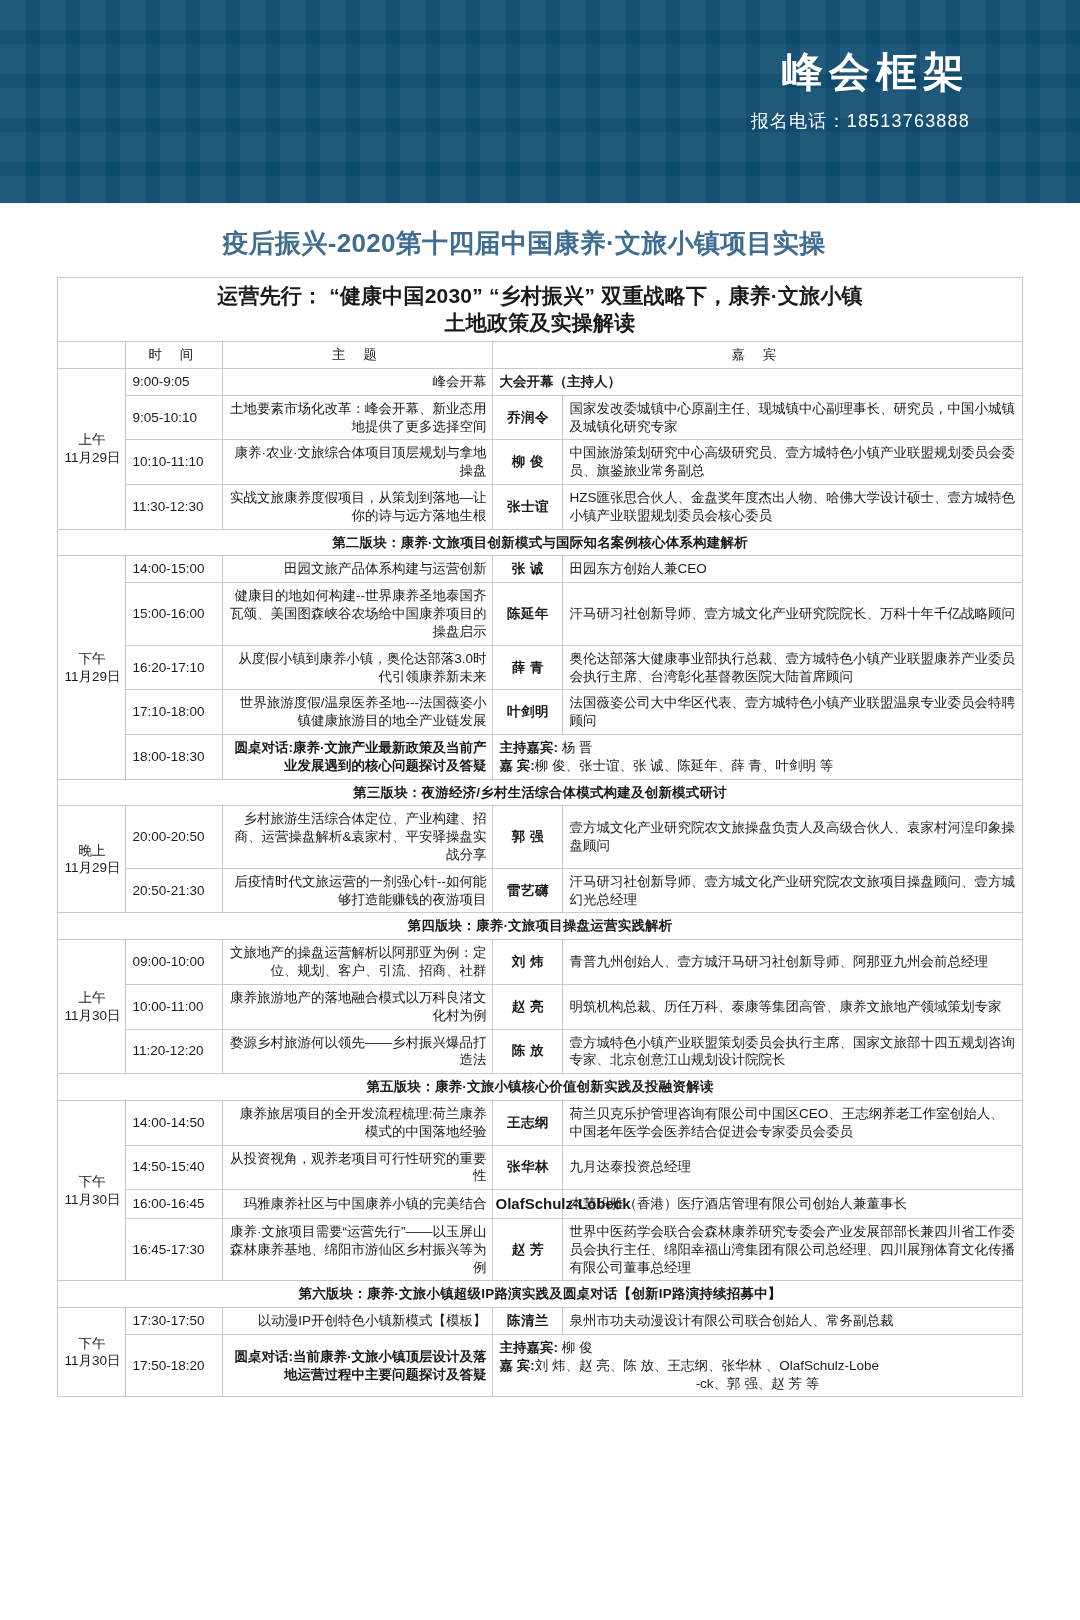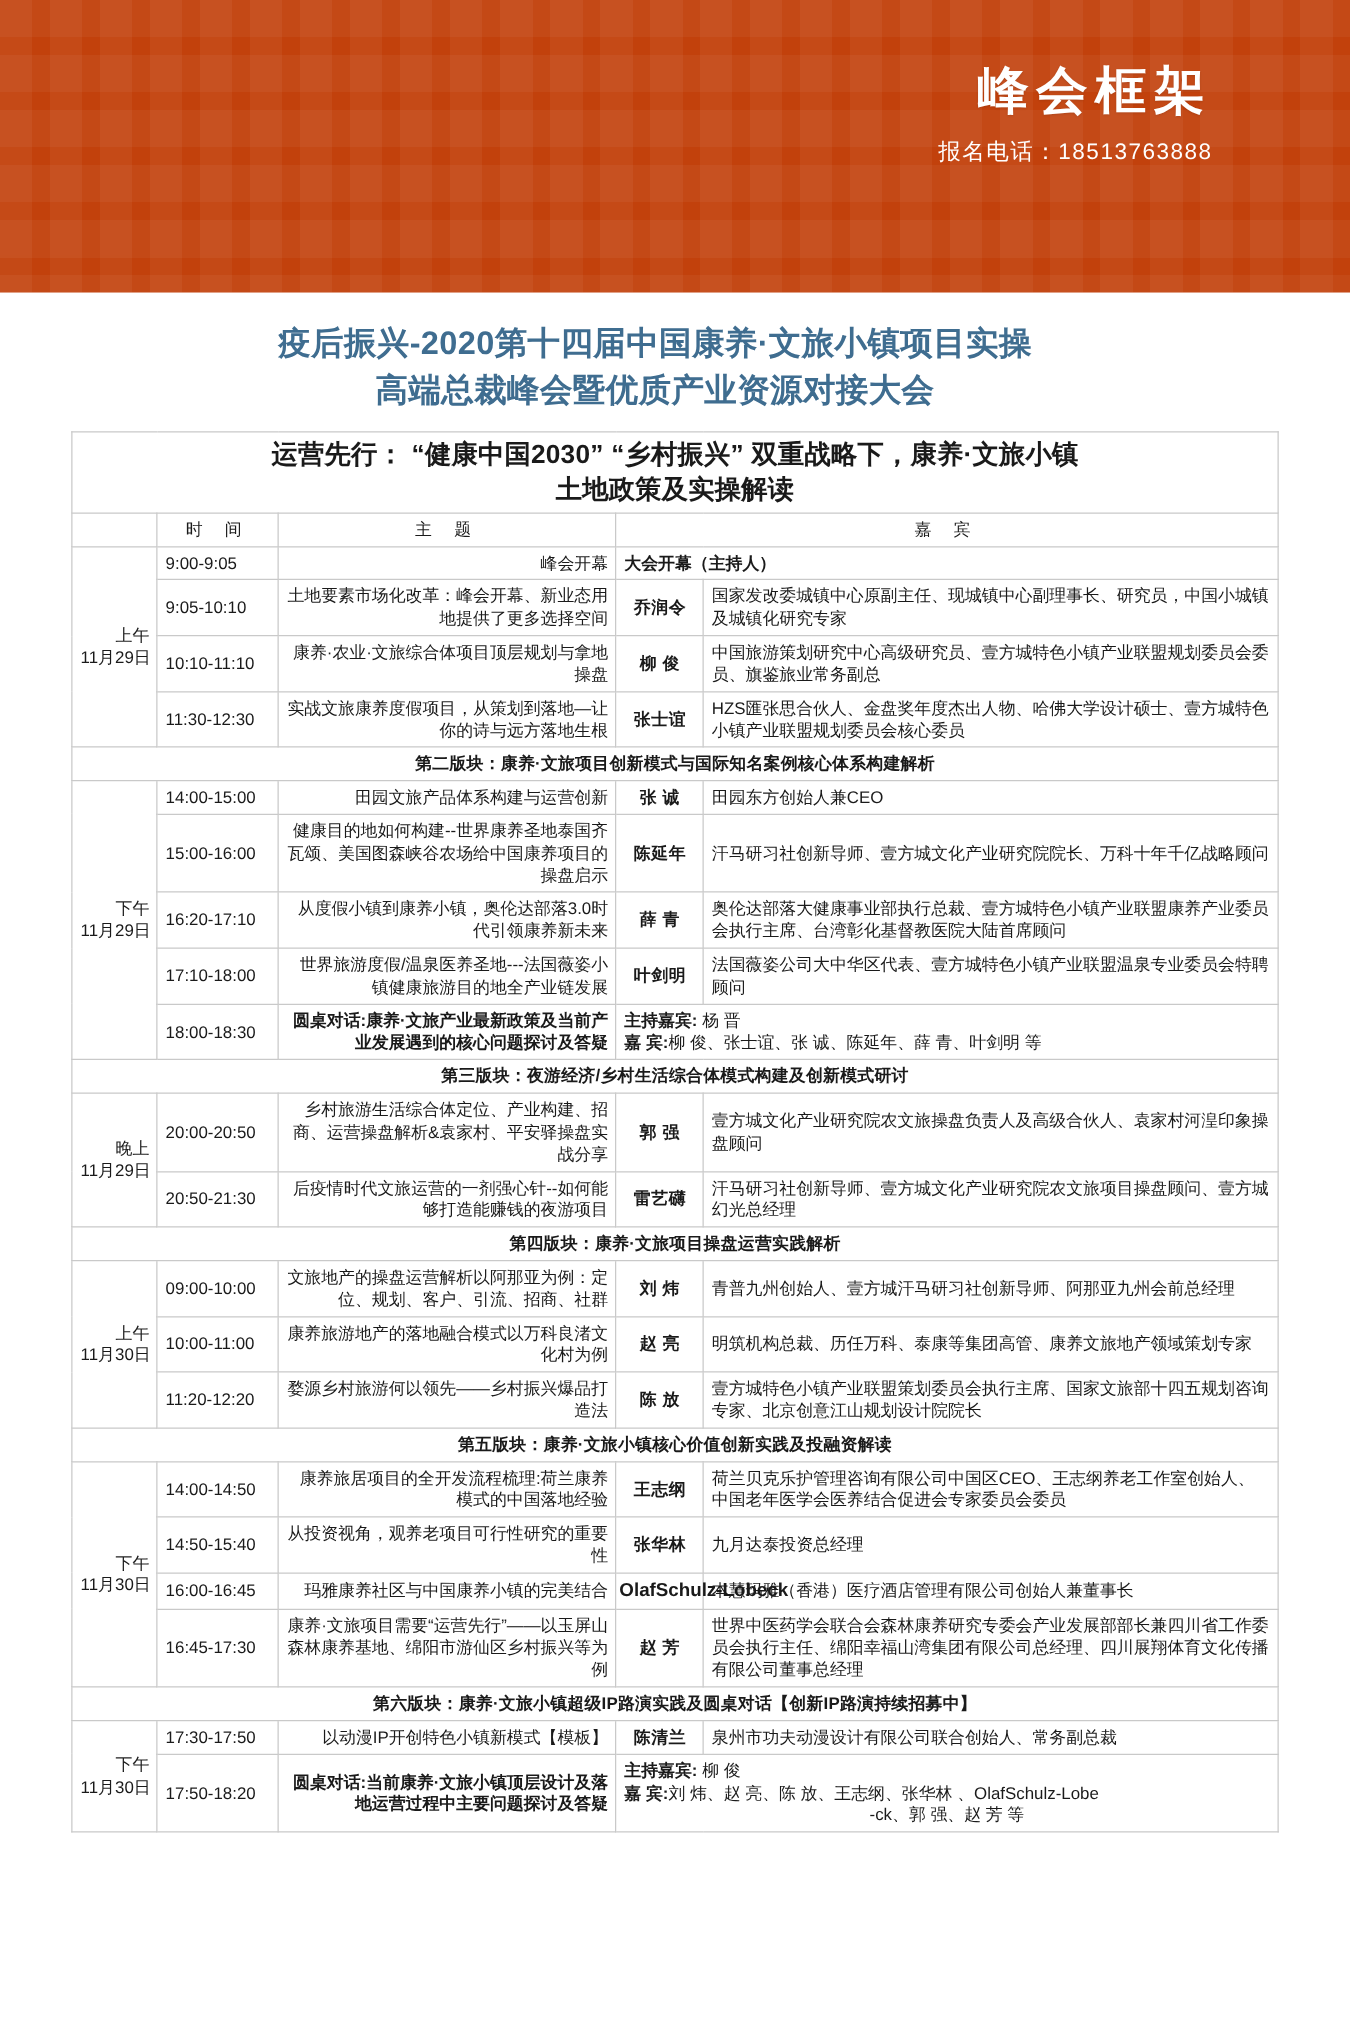--- a/index.html
+++ b/index.html
@@ -7,22 +7,22 @@
   body {
     width:1080px; height:1620px;
     background:#ffffff;
     font-family:"Liberation Sans","DejaVu Sans",sans-serif;
     overflow:hidden;
   }
 
   
   .banner{
     position:relative;
-    width:1080px; height:234px;
-    background:#c2410c;
+    width:1080px; height:203px;
+    background:#0c4a6e;
     overflow:hidden;
   }
   .banner-pattern{
     position:absolute; inset:0;
     background-image:
       repeating-linear-gradient(to right, rgba(255,255,255,.055) 0 26px, rgba(0,0,0,0) 26px 40px),
       repeating-linear-gradient(to bottom, rgba(255,255,255,.05) 0 30px, rgba(0,0,0,0) 30px 44px);
     opacity:.85;
     pointer-events:none;
   }
@@ -97,21 +97,21 @@
     font-size:17px;
     font-weight:500;
     letter-spacing:7px;
     padding:6px 4px;
     color:#111;
     margin-top:22px;
   }
   .colhead.tight{ letter-spacing:0px; }
 
   .day{
-    text-align:right;
+    text-align:center;
     font-size:14.5px;
     line-height:1.5;
     color:#111;
     white-space:nowrap;
     margin-left:21px;
   }
   .time{
     text-align:left;
     font-size:13.5px;
     white-space:nowrap;
@@ -141,21 +141,20 @@
 <div class="banner">
   <div class="banner-pattern"></div>
   <div class="banner-inner">
     <div class="banner-cn">峰会框架</div>
     <div class="banner-tel">报名电话：18513763888</div>
   </div>
 </div>
 
 <div class="doc-title">
   <span class="l1">疫后振兴-2020第十四届中国康养·文旅小镇项目实操</span>
-  <span class="l2">高端总裁峰会暨优质产业资源对接大会</span>
 </div>
 
 <table class="sheet">
   <colgroup>
     <col class="c-day">
       <col class="c-time">
       <col class="c-topic">
       <col class="c-name">
       <col class="c-bio">
   </colgroup>

